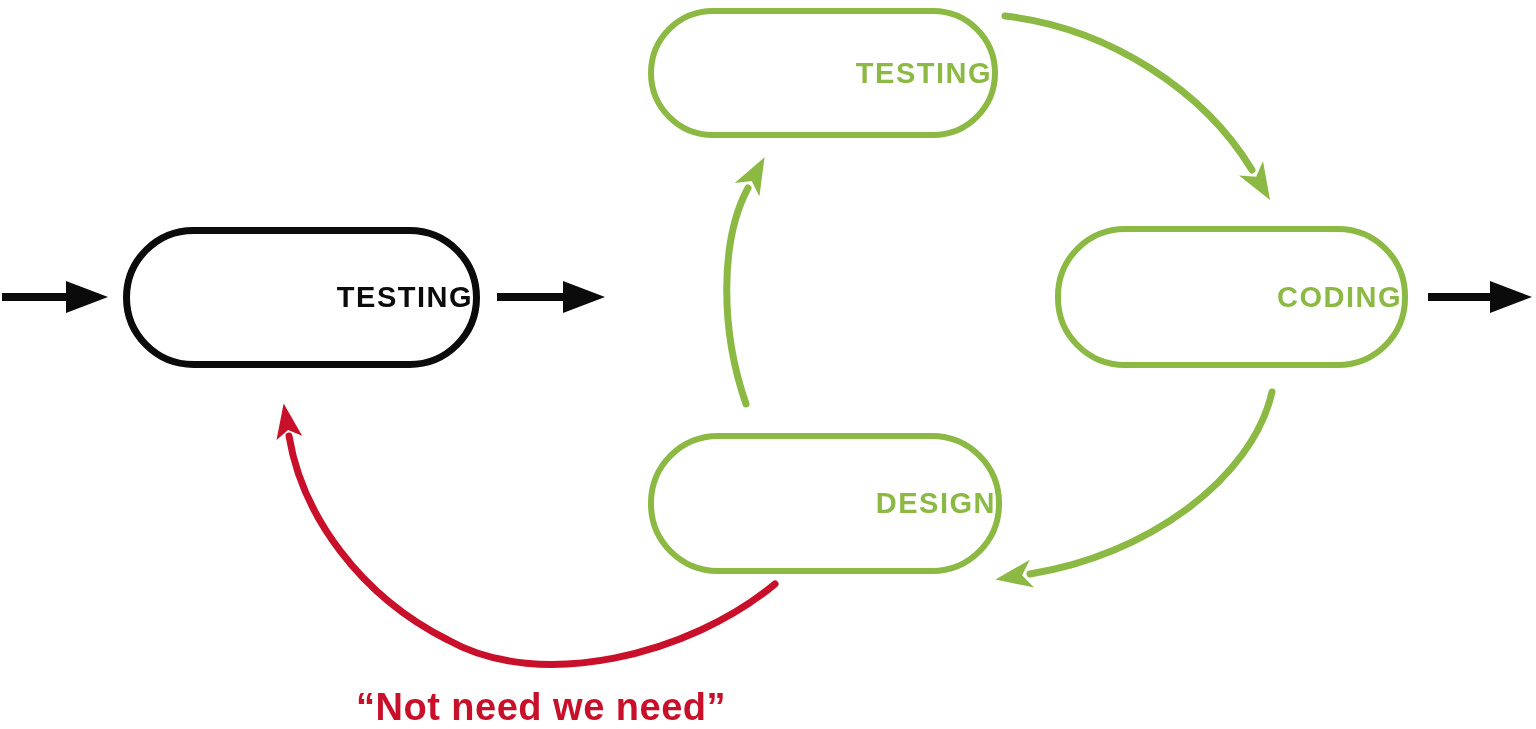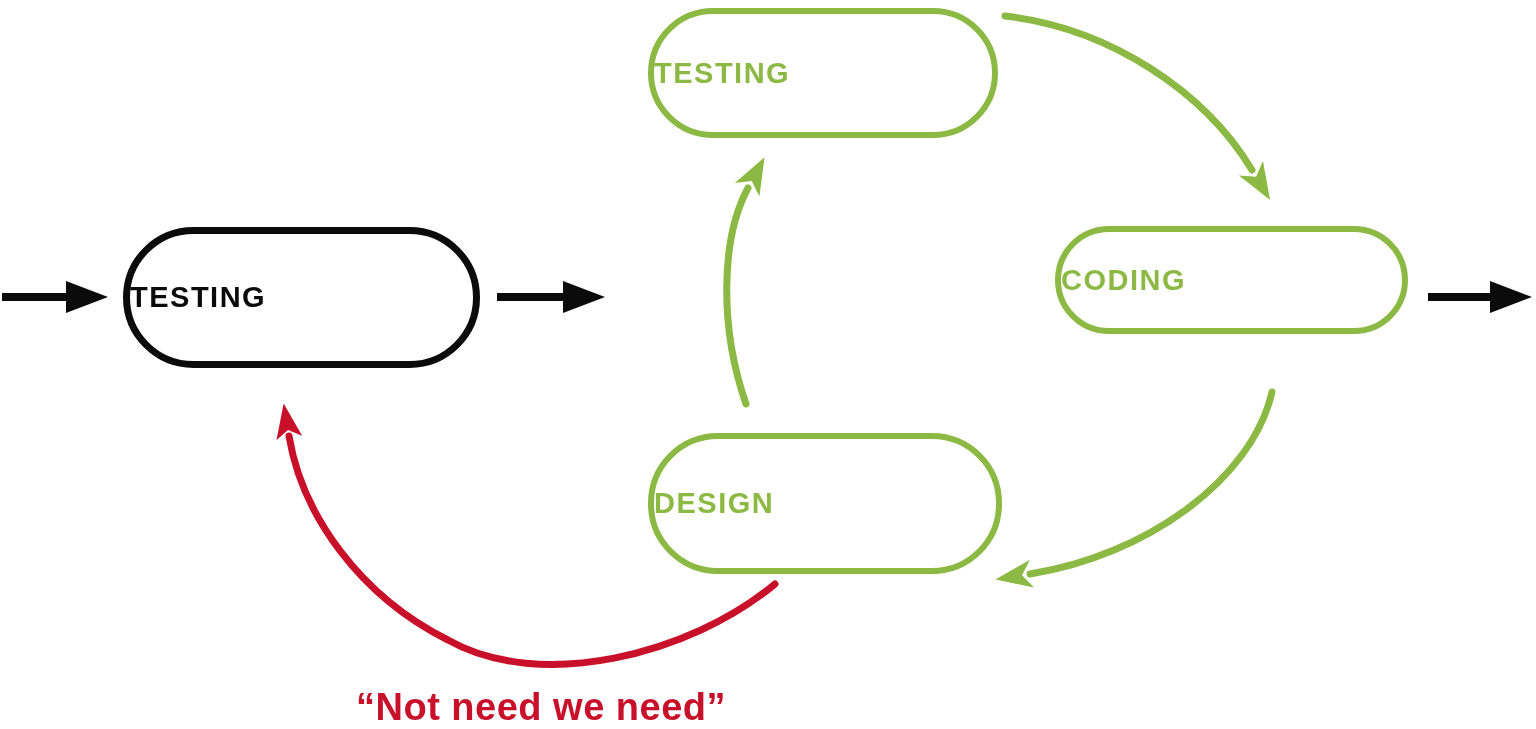--- a/index.html
+++ b/index.html
@@ -17,21 +17,21 @@
     position: absolute;
     left: 0; top: 0;
     width: 1536px;
     height: 729px;
   }
 
   .node {
     position: absolute;
     display: flex;
     align-items: center;
-    justify-content: flex-start;
+    justify-content: flex-end;
     background: #ffffff;
     font-weight: bold;
     letter-spacing: 1.5px;
     font-size: 29px;
     text-align: center;
   }
 
   .node-black {
     border: 7px solid #0b0b0b;
     color: #0b0b0b;
@@ -39,21 +39,21 @@
   }
 
   .node-green {
     border: 6px solid #8cb943;
     color: #8cb943;
     border-radius: 70px;
   }
 
   #node-analysis { left: 123px; top: 227px; width: 357px; height: 141px; }
   #node-testing  { left: 648px; top: 8px;   width: 350px; height: 130px; }
-  #node-coding   { left: 1055px; top: 226px; width: 353px; height: 108px; }
+  #node-coding   { left: 1055px; top: 226px; width: 353px; height: 142px; }
   #node-design   { left: 648px; top: 433px; width: 354px; height: 141px; }
 
   .quote {
     position: absolute;
     left: 356px;
     top: 686px;
     font-size: 38px;
     font-weight: bold;
     color: #c9102a;
     white-space: nowrap;

